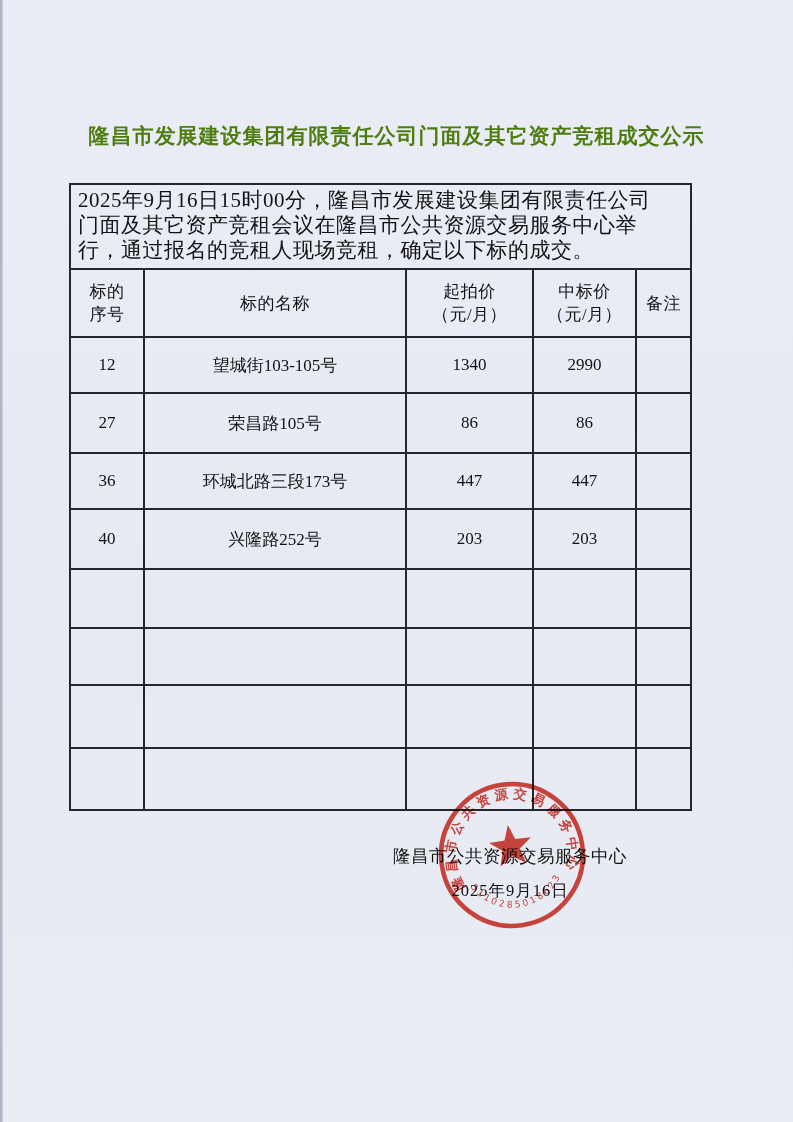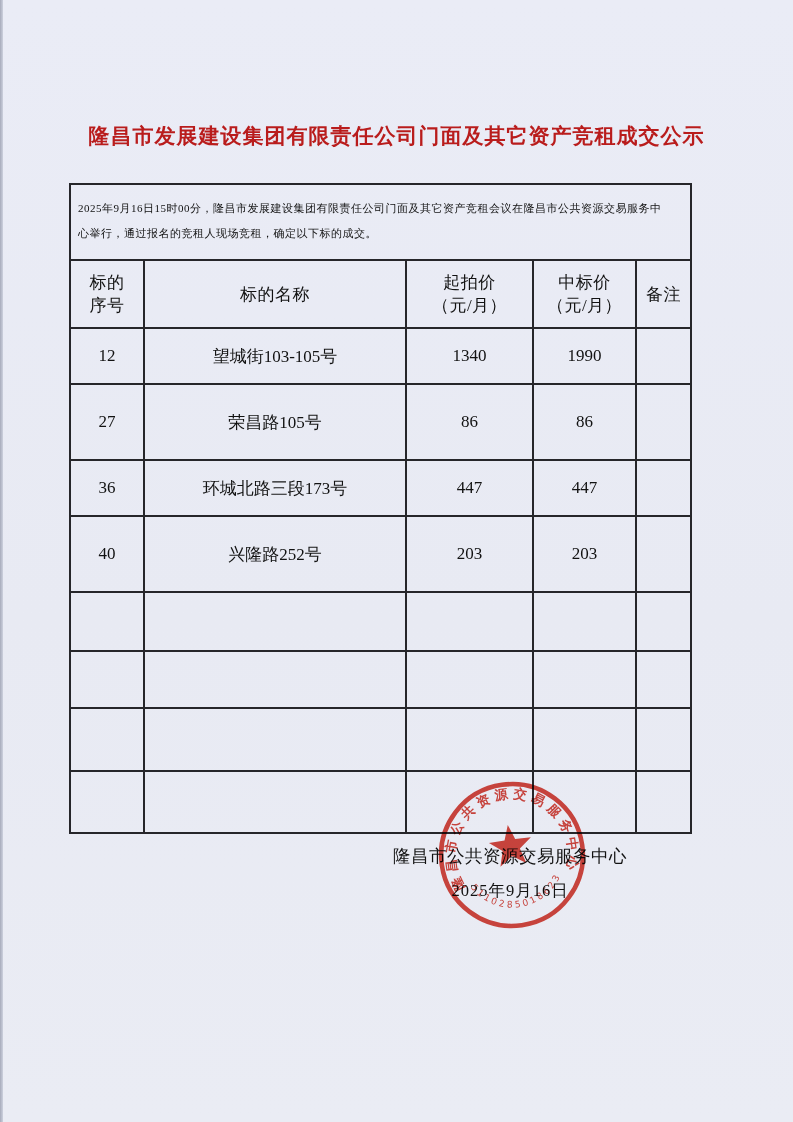--- a/index.html
+++ b/index.html
@@ -9,41 +9,41 @@
     font-family:"Liberation Serif","DejaVu Serif",serif;
     color:#141414;
   }
   .scan-edge{
     position:absolute;left:0;top:0;width:3px;height:1122px;
     background:linear-gradient(90deg,#a7abbb,#cdd1de);
   }
   .doc-title{
     position:absolute;top:122px;left:40px;width:713px;
     text-align:center;font-family:"DejaVu Sans","Liberation Sans",sans-serif;
-    font-weight:bold;font-size:21px;letter-spacing:1px;color:#b91c1c;
+    font-weight:bold;font-size:21px;letter-spacing:1px;color:#4d7c0f;
   }
   table.doc-table{
     position:absolute;left:69px;top:183px;width:621px;
     border-collapse:collapse;table-layout:fixed;
   }
   .doc-table td,.doc-table th{
     border:2px solid #26262a;vertical-align:middle;
     font-size:17px;color:#121212;font-weight:normal;
     padding:0 4px;text-align:center;overflow:hidden;
   }
   td.intro-cell{
     text-align:left;vertical-align:middle;
-    font-size:11px;line-height:25px;padding:3px 22px 5px 7px;
+    font-size:21px;line-height:25px;padding:3px 22px 5px 7px;
     letter-spacing:0.5px;
   }
   .doc-table th{white-space:pre-line;line-height:23px;letter-spacing:0.5px;}
   tr.intro-row{height:76px;}
   tr.head-row{height:68px;}
   tr.data-row{height:56px;}
-  tr.data-row.tall{height:76px;}
+  tr.data-row.tall{height:60px;}
   tr.empty-row-a{height:59px;}
   tr.empty-row-b{height:57px;}
   tr.empty-row-c{height:63px;}
   tr.empty-row-d{height:62px;}
   .footer-block{
     position:absolute;top:844px;left:384px;width:252px;
     text-align:center;color:#121212;
   }
   .footer-org{font-size:17.5px;letter-spacing:0.5px;}
   .footer-date{font-size:16.5px;margin-top:12px;letter-spacing:1px;}
@@ -81,21 +81,21 @@
       <th>起拍价
 （元/月）</th>
       <th>中标价
 （元/月）</th>
       <th>备注</th>
     </tr>
     <tr class="data-row">
       <td>12</td>
       <td>望城街103-105号</td>
       <td>1340</td>
-      <td>1990</td>
+      <td>2990</td>
       <td></td>
     </tr>
     <tr class="data-row tall">
       <td>27</td>
       <td>荣昌路105号</td>
       <td>86</td>
       <td>86</td>
       <td></td>
     </tr>
     <tr class="data-row">

